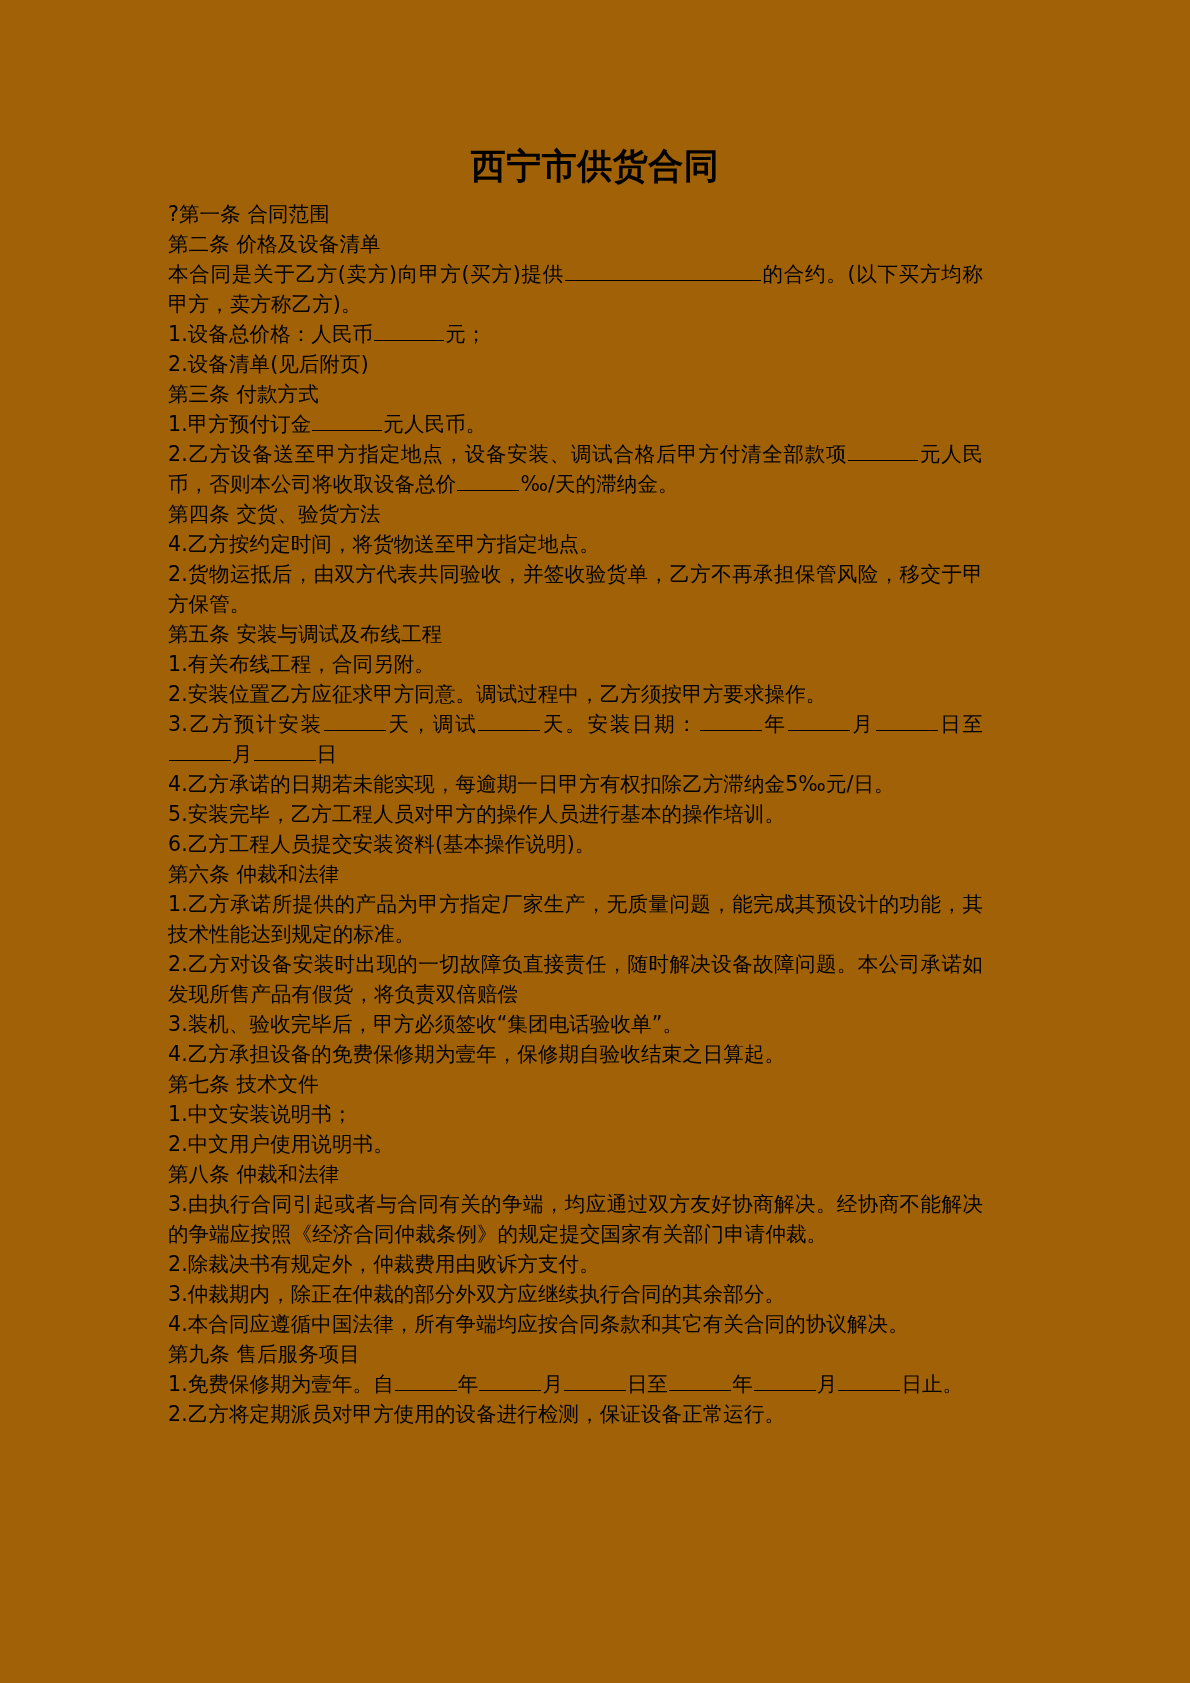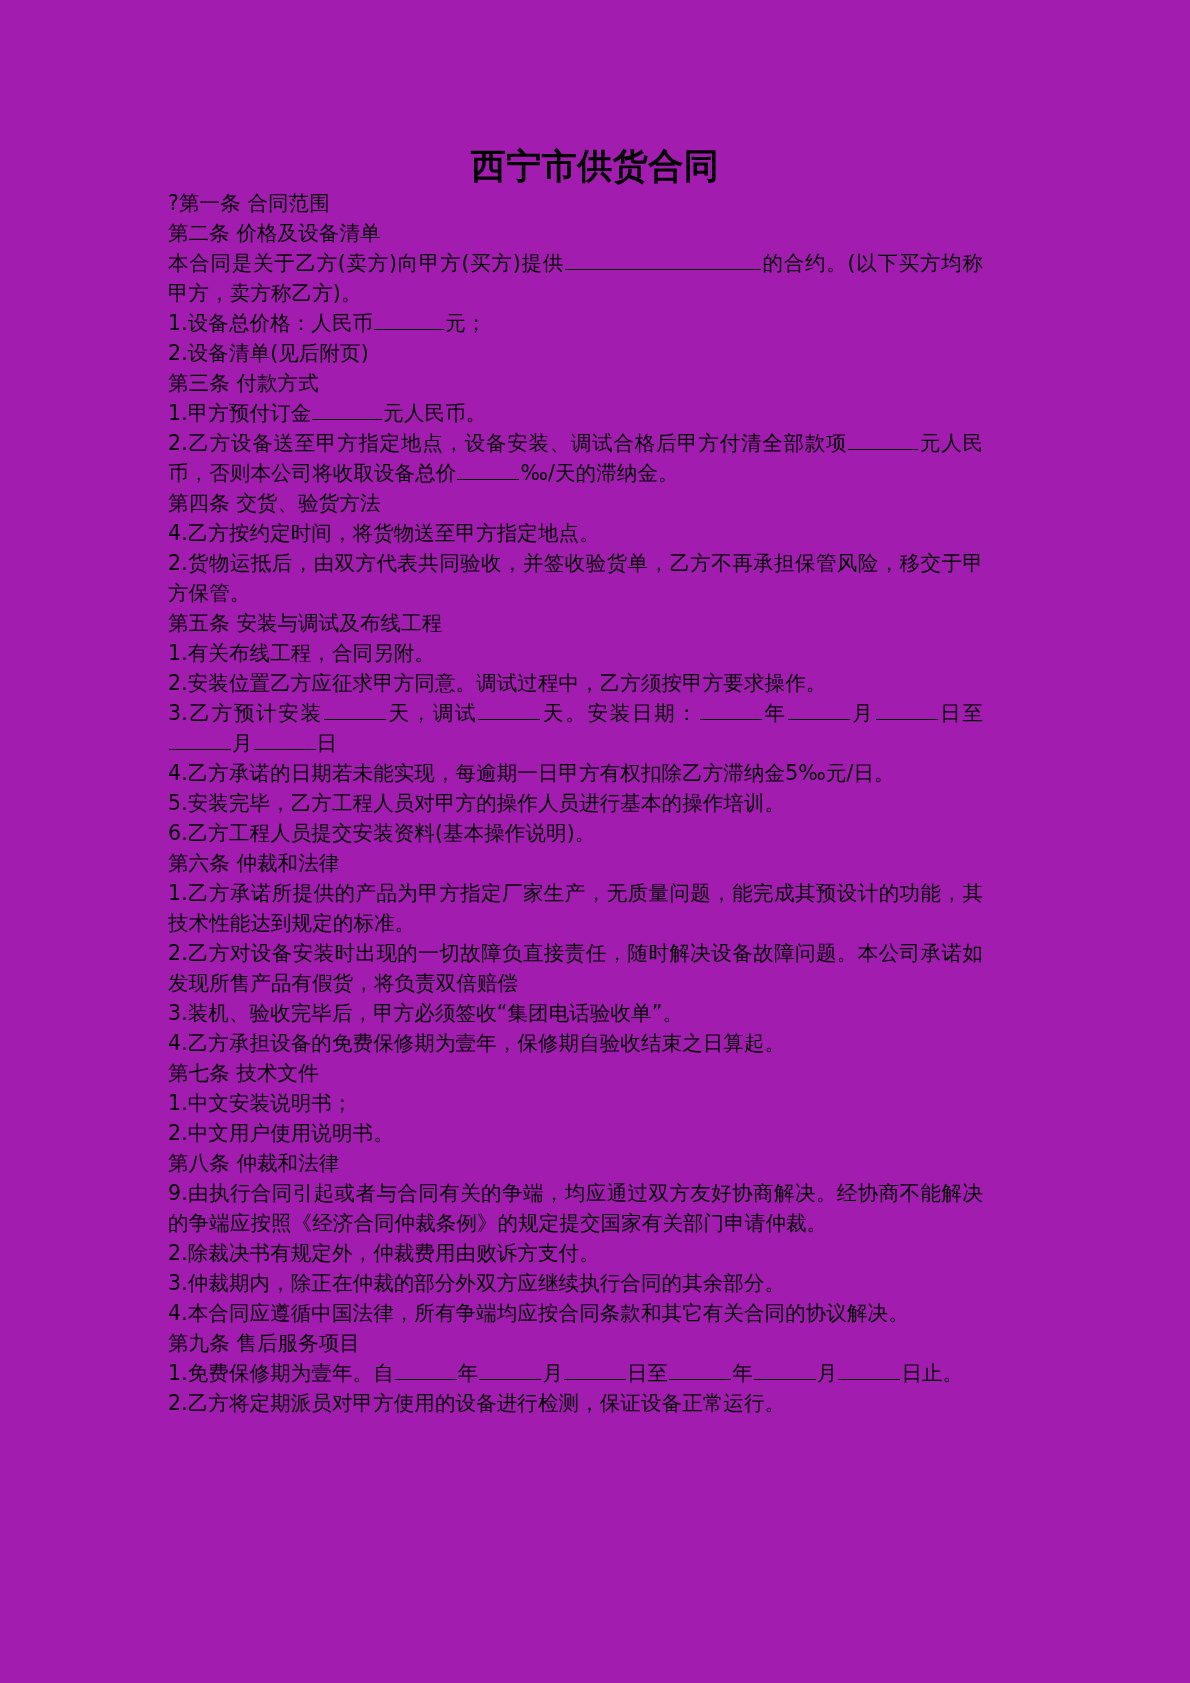--- a/index.html
+++ b/index.html
@@ -14,37 +14,37 @@
     color: #000000;
     position: relative;
     overflow: hidden;
   }
   .page {
     position: absolute;
     left: 0;
     top: 0;
     width: 1190px;
     height: 1683px;
-    background: #a21caf;
+    background: #a16207;
   }
   .doc-title {
     position: absolute;
     left: 0;
     top: 143px;
     width: 1190px;
     text-align: center;
     font-size: 35px;
     font-weight: bold;
     letter-spacing: 0.5px;
     font-family: "DejaVu Sans", "Liberation Sans", sans-serif;
   }
   .body-block {
     position: absolute;
     left: 168px;
-    top: 188px;
+    top: 199px;
     width: 815px;
   }
   .line {
     font-size: 20.5px;
     line-height: 30px;
     letter-spacing: 0.1px;
     white-space: normal;
     word-break: break-all;
     text-align: justify;
     text-justify: inter-character;
@@ -97,21 +97,21 @@
     <div class="line">1.乙方承诺所提供的产品为甲方指定厂家生产，无质量问题，能完成其预设计的功能，其技术性能达到规定的标准。</div>
     <div class="line">2.乙方对设备安装时出现的一切故障负直接责任，随时解决设备故障问题。本公司承诺如发现所售产品有假货，将负责双倍赔偿</div>
     <div class="line">3.装机、验收完毕后，甲方必须签收“集团电话验收单”。</div>
     <div class="line">4.乙方承担设备的免费保修期为壹年，保修期自验收结束之日算起。</div>
 
     <div class="line">第七条  技术文件</div>
     <div class="line">1.中文安装说明书；</div>
     <div class="line">2.中文用户使用说明书。</div>
 
     <div class="line">第八条  仲裁和法律</div>
-    <div class="line">9.由执行合同引起或者与合同有关的争端，均应通过双方友好协商解决。经协商不能解决的争端应按照《经济合同仲裁条例》的规定提交国家有关部门申请仲裁。</div>
+    <div class="line">3.由执行合同引起或者与合同有关的争端，均应通过双方友好协商解决。经协商不能解决的争端应按照《经济合同仲裁条例》的规定提交国家有关部门申请仲裁。</div>
     <div class="line">2.除裁决书有规定外，仲裁费用由败诉方支付。</div>
     <div class="line">3.仲裁期内，除正在仲裁的部分外双方应继续执行合同的其余部分。</div>
     <div class="line">4.本合同应遵循中国法律，所有争端均应按合同条款和其它有关合同的协议解决。</div>
 
     <div class="line">第九条  售后服务项目</div>
     <div class="line"><span>1.免费保修期为壹年。自</span><span class="blank b-md"></span><span>年</span><span class="blank b-md"></span><span>月</span><span class="blank b-md"></span><span>日至</span><span class="blank b-md"></span><span>年</span><span class="blank b-md"></span><span>月</span><span class="blank b-md"></span><span>日止。</span></div>
     <div class="line">2.乙方将定期派员对甲方使用的设备进行检测，保证设备正常运行。</div>
 
   </div>
 </div>

